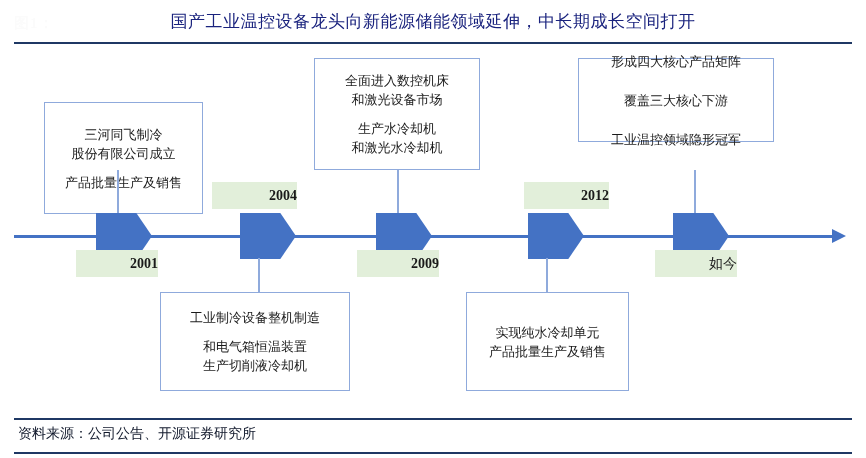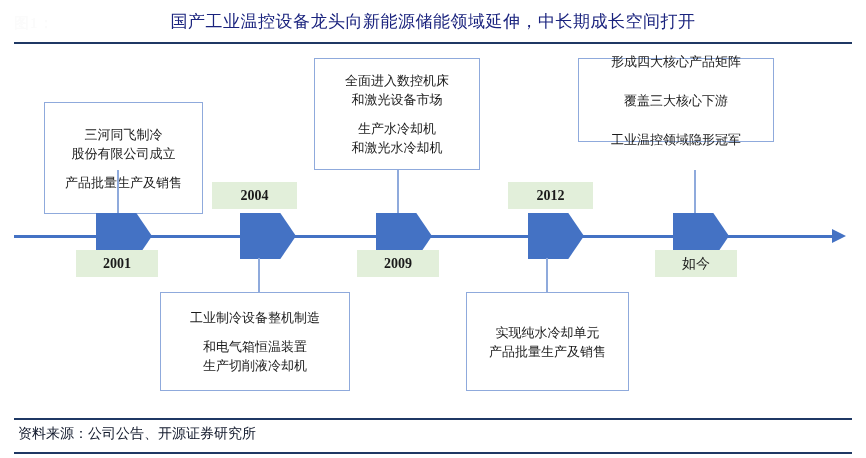--- a/index.html
+++ b/index.html
@@ -94,21 +94,21 @@
     width: 2px;
     background: #8faadc;
   }
 
   
   .year-chip {
     position: absolute;
     background: #E2EFDA;
     height: 27px;
     line-height: 27px;
-    text-align: center;
+    text-align: right;
     font-size: 14px;
     font-weight: bold;
     color: #1a1a1a;
     font-family: "Liberation Serif", "DejaVu Serif", serif;
   }
   .year-chip.cn {
     font-size: 14px;
     font-weight: normal;
   }
 
@@ -200,21 +200,21 @@
     <div class="event-line">全面进入数控机床</div>
     <div class="event-line">和激光设备市场</div>
     <div class="event-gap"></div>
     <div class="event-line">生产水冷却机</div>
     <div class="event-line">和激光水冷却机</div>
   </div>
   <div class="stem" style="left:397px; top:170px; height:47px;"></div>
   <div class="chevron" style="left:376px; top:213px;"></div>
   <div class="year-chip" style="left:357px; top:250px; width:82px;">2009</div>
 
-  <div class="year-chip" style="left:508px; top:182px; width:85px;">2012</div>
+  <div class="year-chip" style="left:524px; top:182px; width:85px;">2012</div>
   <div class="chevron" style="left:528px; top:213px;"></div>
   <div class="stem" style="left:546px; top:258px; height:37px;"></div>
   <div class="event-box" style="left:466px; top:292px; width:163px; height:99px;">
     <div class="event-gap"></div>
     <div class="event-line">实现纯水冷却单元</div>
     <div class="event-line">产品批量生产及销售</div>
     <div class="event-gap"></div>
   </div>
 
   <div class="event-box" style="left:578px; top:58px; width:196px; height:84px;gap:20px;">

